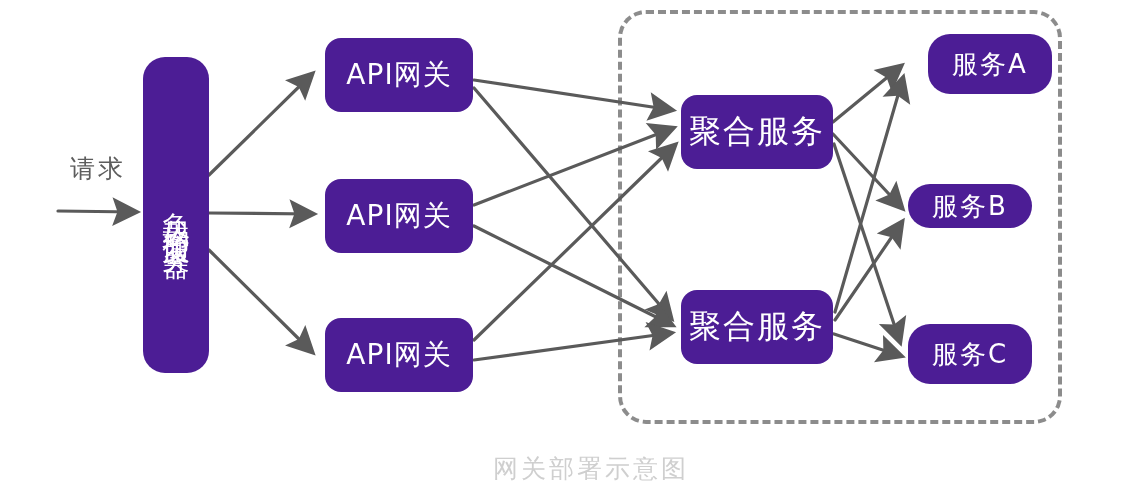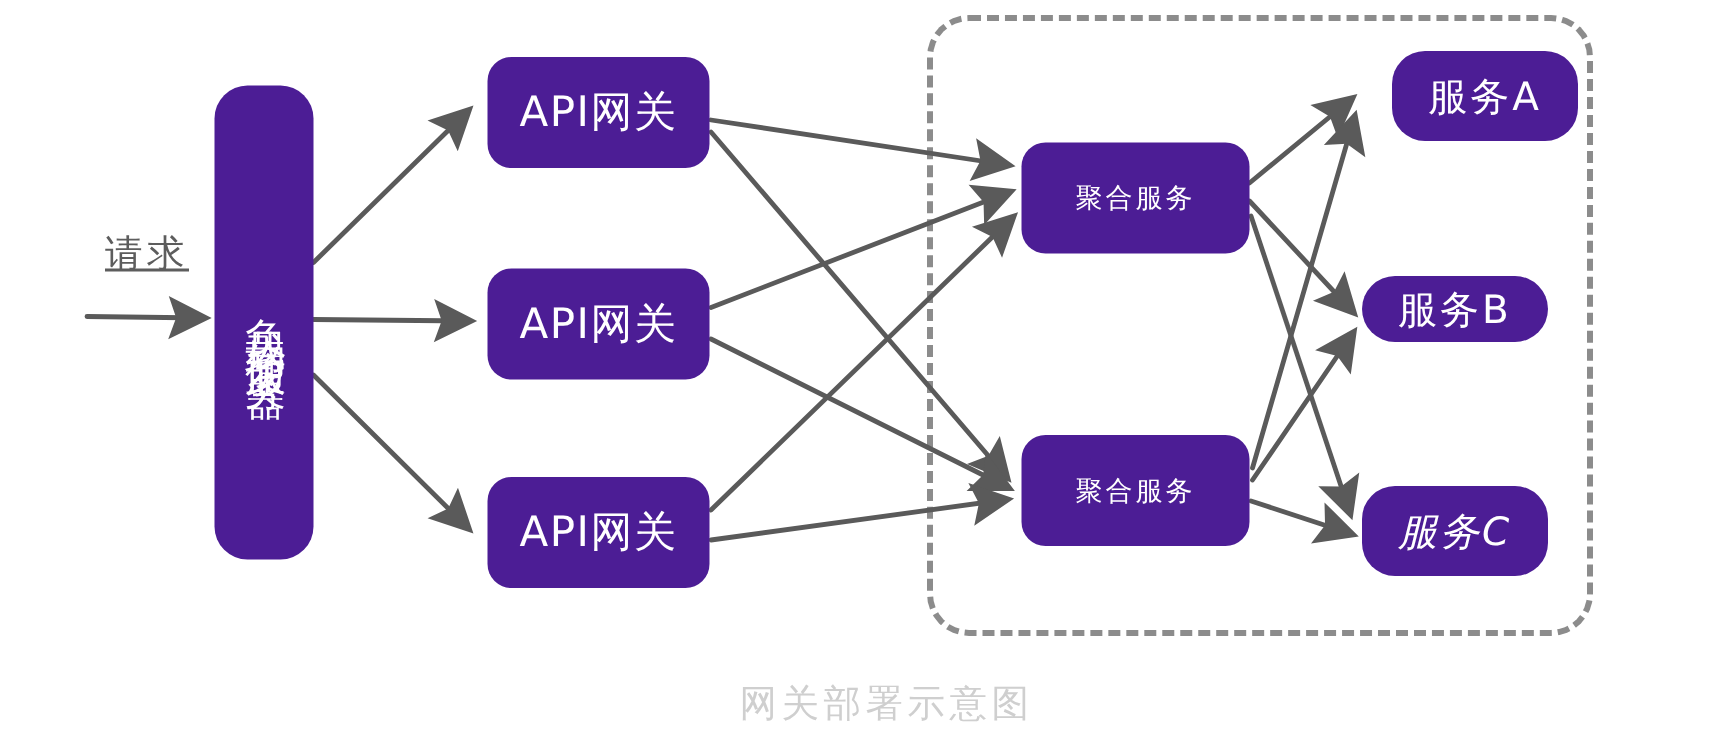--- a/index.html
+++ b/index.html
@@ -44,21 +44,21 @@
     text-orientation: upright;
     letter-spacing: 7px;
     font-size: 27px;
     border-radius: 22px;
   }
   .node-gw {
     font-size: 28px;
     letter-spacing: 1px;
   }
   .node-agg {
-    font-size: 18px;
+    font-size: 32px;
     letter-spacing: 2px;
   }
   .node-svc {
     font-size: 26px;
     letter-spacing: 2px;
     border-radius: 22px;
   }
   .label-request {
     position: absolute;
     color: #5d5d5d;
@@ -120,30 +120,30 @@
       <path d="M833,122 L901,66"></path>
       <path d="M833,134 L902,208"></path>
       <path d="M834,144 L900,342"></path>
 
       <path d="M835,312 L903,78"></path>
       <path d="M835,320 L902,222"></path>
       <path d="M834,334 L901,356"></path>
     </g>
   </svg>
 
-  <div class="label-request" style="left:70px; top:152px;text-decoration:underline;">请求</div>
+  <div class="label-request" style="left:70px; top:152px;">请求</div>
 
   <div class="node node-lb" style="left:143px; top:57px; width:66px; height:316px;">负载均衡服务器</div>
 
   <div class="node node-gw" style="left:325px; top:38px; width:148px; height:74px;">API网关</div>
   <div class="node node-gw" style="left:325px; top:179px; width:148px; height:74px;">API网关</div>
   <div class="node node-gw" style="left:325px; top:318px; width:148px; height:74px;">API网关</div>
 
   <div class="node node-agg" style="left:681px; top:95px; width:152px; height:74px;">聚合服务</div>
   <div class="node node-agg" style="left:681px; top:290px; width:152px; height:74px;">聚合服务</div>
 
   <div class="node node-svc" style="left:928px; top:34px; width:124px; height:60px;">服务A</div>
   <div class="node node-svc" style="left:908px; top:184px; width:124px; height:44px;">服务B</div>
-  <div class="node node-svc" style="left:908px; top:324px; width:124px; height:60px;font-style:italic;">服务C</div>
+  <div class="node node-svc" style="left:908px; top:324px; width:124px; height:60px;">服务C</div>
 
   <div class="caption" style="top:452px;">网关部署示意图</div>
 
 </div>
 
 </body></html>

